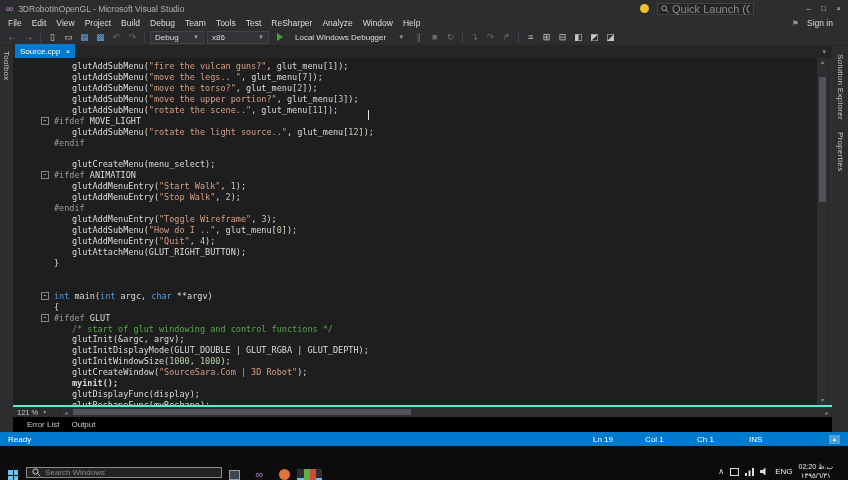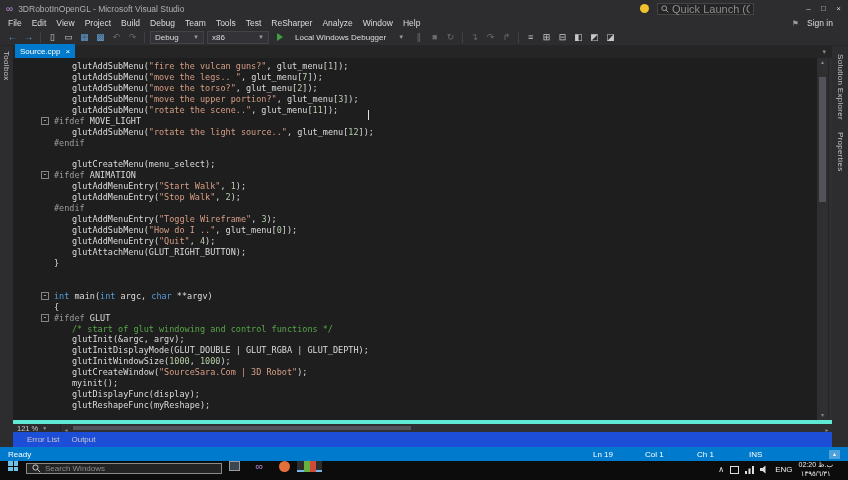--- a/index.html
+++ b/index.html
@@ -62,38 +62,38 @@
   .foldbox{position:absolute;left:2px;top:1px;width:8px;height:8px;border:1px solid #858585;color:#cfcfcf;font-size:8px;line-height:6px;text-align:center;background:#1e1e1e}
   .tp{color:#dcdcdc}.ts{color:#d69d85}.tk{color:#569cd6}.tc{color:#57a64a}.tn{color:#b5cea8}.tpp{color:#9b9b9b}
   .caret{position:absolute;left:355px;top:52px;width:1px;height:10px;background:#e0e0e0}
 
   .vscroll{width:11px;flex:none;background:#2f2f32;display:flex;flex-direction:column}
   .sarrow{color:#858588;font-size:6px;text-align:center;line-height:9px;height:9px}
   .strack{flex:1;position:relative}
   .sthumb{position:absolute;left:2px;right:2px;top:10px;height:125px;background:#52525a}
   .annot{width:4px;flex:none;background:#2f2f32;border-left:1px solid #252528}
 
-  .zoomrow{height:12px;flex:none;display:flex;background:#2f2f32;border-top:4px solid #5eead4}
+  .zoomrow{height:12px;flex:none;display:flex;background:#2f2f32;border-top:2px solid #5eead4}
   .zoom{width:48px;flex:none;display:flex;align-items:center;gap:4px;padding:0 4px;font-size:7.5px;color:#c8c8c8;background:#2d2d30;border-right:1px solid #252528}
   .zcaret{font-size:5px;color:#999}
   .hscroll{flex:1;display:flex;align-items:stretch}
   .hscroll .sarrow{width:10px;line-height:12px;height:auto}
   .htrack{flex:1;position:relative}
   .hthumb{position:absolute;top:2px;bottom:2px;left:2px;width:45%;background:#52525a}
 
-  .panel-tabs{height:15px;flex:none;display:flex;align-items:center;gap:12px;padding-left:14px;background:#1d4ed8;font-size:8px;color:#c8c8c8}
+  .panel-tabs{height:15px;flex:none;display:flex;align-items:center;gap:12px;padding-left:14px;background:#000000;font-size:8px;color:#c8c8c8}
 
   
   .statusbar{height:14px;flex:none;background:#007acc;color:#fff;display:flex;align-items:center;padding:0 8px;font-size:8px}
   .sb-right{margin-left:auto;display:flex;align-items:center}
   .sb-item{width:52px}
   .sb-icon{width:11px;height:9px;background:rgba(255,255,255,.3);margin-left:28px;font-size:5px;text-align:center;line-height:9px;color:#fff}
 
   
-  .taskbar{height:19px;flex:none;background:#0c0c0c;display:flex;align-items:flex-start}
+  .taskbar{height:34px;flex:none;background:#0c0c0c;display:flex;align-items:flex-end}
   .start{width:26px;display:flex;align-items:center;justify-content:center}
   .winlogo{width:10px;height:10px;display:grid;grid-template-columns:1fr 1fr;grid-template-rows:1fr 1fr;gap:1px}
   .winlogo i{background:#6fc2e8}
   .tsearch{width:196px;margin:2px 0;background:#232323;border:1px solid #8a8a8a;display:flex;align-items:center;gap:4px;padding:0 5px;flex:none}
   .tsearch input{font-size:8px}
   .tapp{width:25px;display:flex;align-items:center;justify-content:center;flex:none}
   .tapp.active{background:rgba(255,255,255,.14);box-shadow:inset 0 -2px 0 #76b9ed}
   .ticon1{width:11px;height:10px;border:1px solid #9a9a9a;background:#3c4650}
   .ticon-vs{color:#b287d6;font-size:11px;line-height:11px}
   .ticon3{width:11px;height:11px;border-radius:50%;background:#e2703a}
@@ -231,21 +231,21 @@
                 <div class="code-line"><span class="lmargin"></span><span class="fold"></span><span class="ltext"></span></div>
                 <div class="code-line"><span class="lmargin"></span><span class="fold"></span><span class="ltext"></span></div>
                 <div class="code-line"><span class="lmargin"></span><span class="fold"><span class="foldbox">-</span></span><span class="ltext"><span class="tk">int</span><span class="tp"> main(</span><span class="tk">int</span><span class="tp"> argc, </span><span class="tk">char</span><span class="tp"> **argv)</span></span></div>
                 <div class="code-line"><span class="lmargin"></span><span class="fold"></span><span class="ltext"><span class="tp">{</span></span></div>
                 <div class="code-line"><span class="lmargin"></span><span class="fold"><span class="foldbox">-</span></span><span class="ltext"><span class="tpp">#ifdef</span><span class="tp"> GLUT</span></span></div>
                 <div class="code-line"><span class="lmargin"></span><span class="fold"></span><span class="ltext" style="padding-left: 18px;"><span class="tc">/* start of glut windowing and control functions */</span></span></div>
                 <div class="code-line"><span class="lmargin"></span><span class="fold"></span><span class="ltext" style="padding-left: 18px;"><span class="tp">glutInit(&amp;argc, argv);</span></span></div>
                 <div class="code-line"><span class="lmargin"></span><span class="fold"></span><span class="ltext" style="padding-left: 18px;"><span class="tp">glutInitDisplayMode(GLUT_DOUBLE | GLUT_RGBA | GLUT_DEPTH);</span></span></div>
                 <div class="code-line"><span class="lmargin"></span><span class="fold"></span><span class="ltext" style="padding-left: 18px;"><span class="tp">glutInitWindowSize(</span><span class="tn">1000</span><span class="tp">, </span><span class="tn">1000</span><span class="tp">);</span></span></div>
                 <div class="code-line"><span class="lmargin"></span><span class="fold"></span><span class="ltext" style="padding-left: 18px;"><span class="tp">glutCreateWindow(</span><span class="ts">"SourceSara.Com | 3D Robot"</span><span class="tp">);</span></span></div>
-                <div class="code-line"><span class="lmargin"></span><span class="fold"></span><span class="ltext" style="padding-left: 18px;"><span class="tp">myinit();</span></span></div>
+                <div class="code-line"><span class="lmargin"></span><span class="fold"></span><span class="ltext" style="padding-left: 18px; font-weight: bold;"><span class="tp">myinit();</span></span></div>
                 <div class="code-line"><span class="lmargin"></span><span class="fold"></span><span class="ltext" style="padding-left: 18px;"><span class="tp">glutDisplayFunc(display);</span></span></div>
                 <div class="code-line"><span class="lmargin"></span><span class="fold"></span><span class="ltext" style="padding-left: 18px;"><span class="tp">glutReshapeFunc(myReshape);</span></span></div>
               </div>
             <div class="caret"></div>
           </div>
           <div class="vscroll">
             <span class="sarrow">▴</span>
             <div class="strack">
               <div class="sthumb"></div>
             </div>

